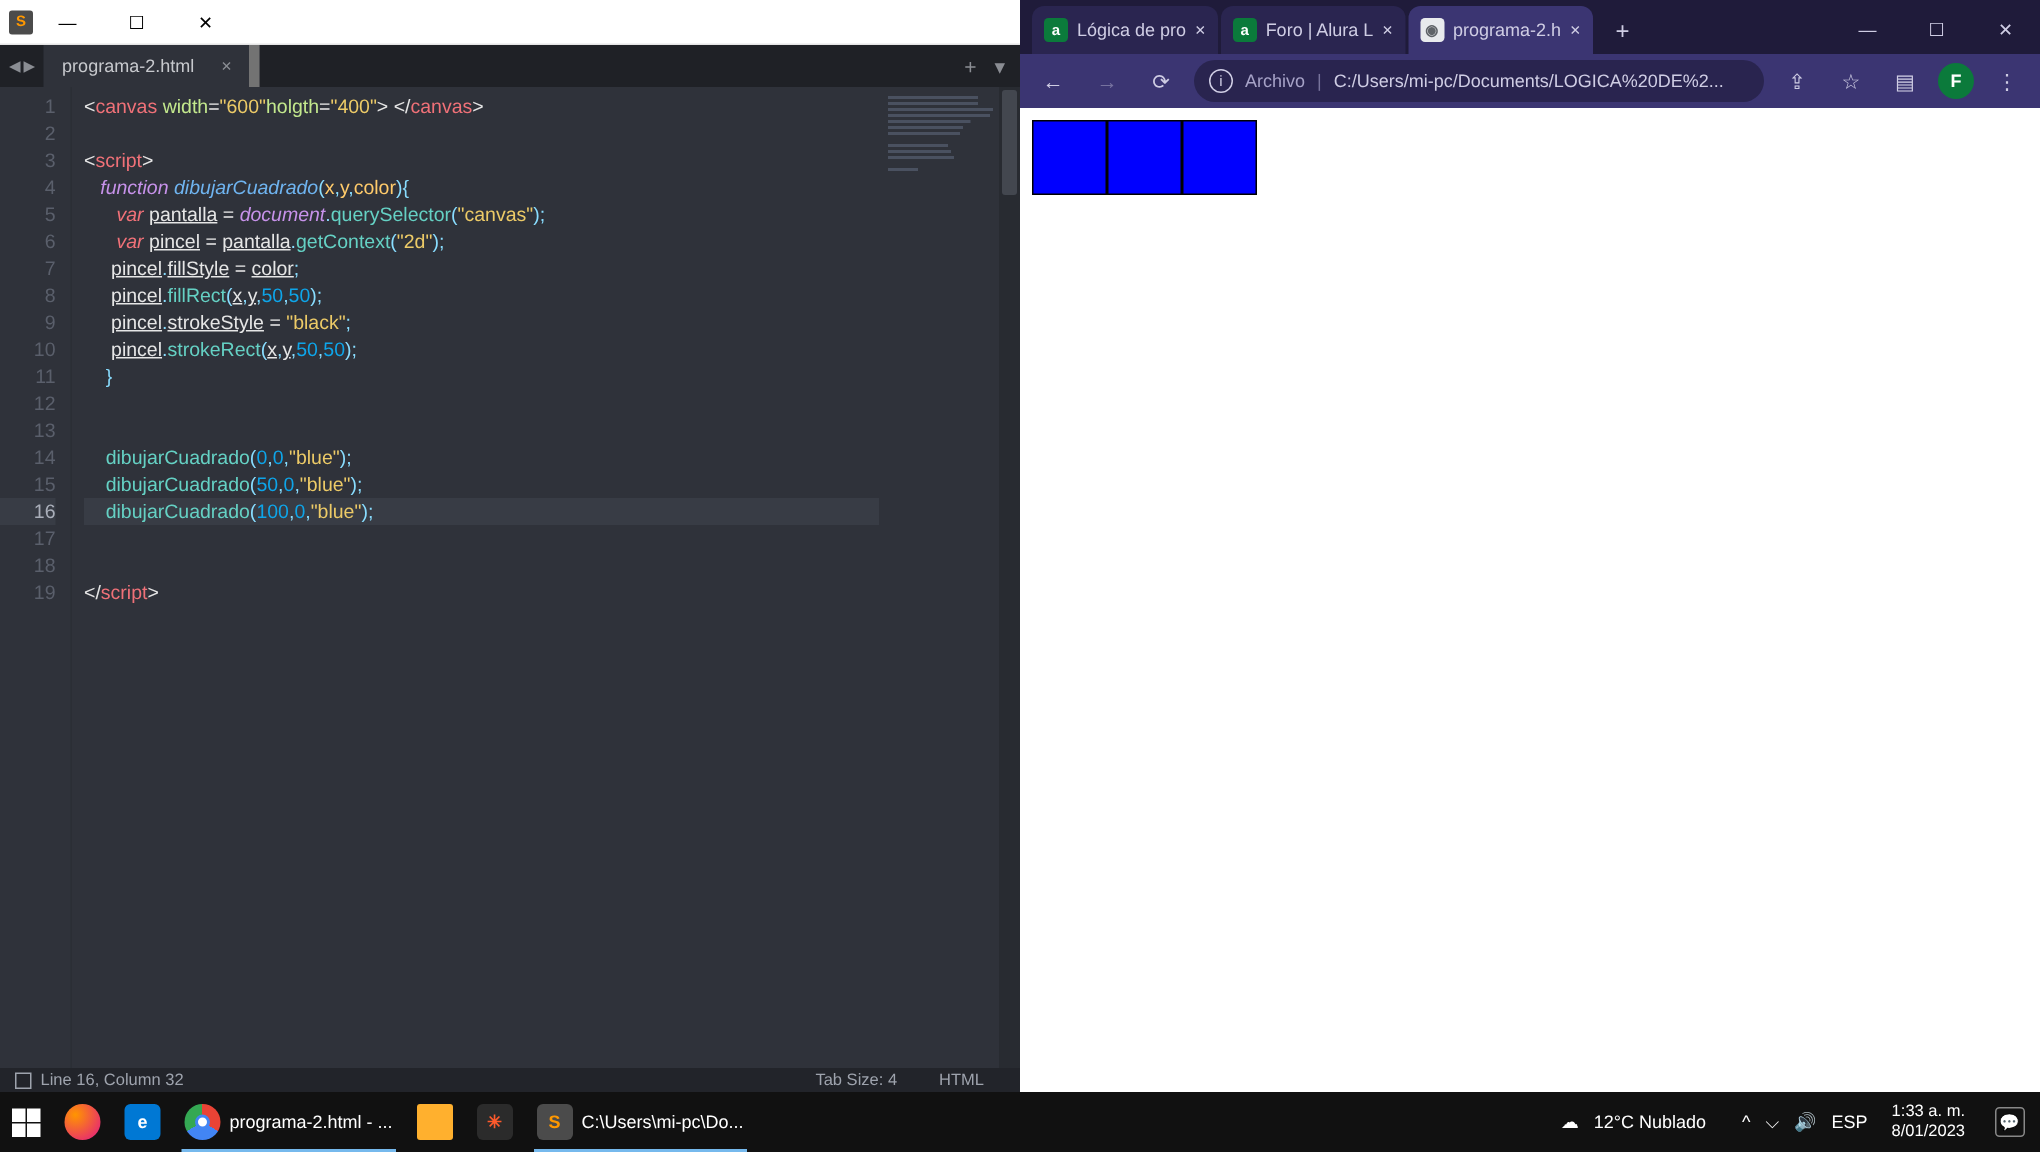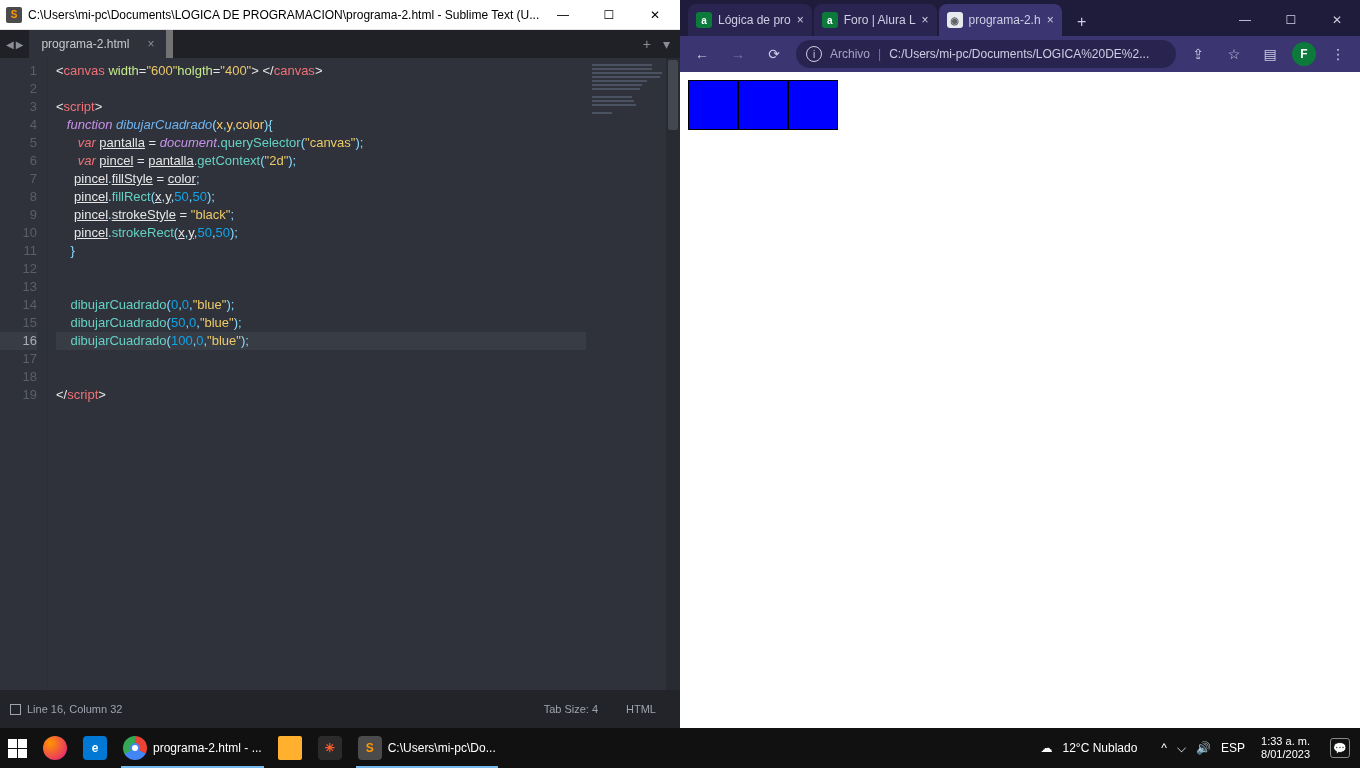--- a/index.html
+++ b/index.html
@@ -33,21 +33,21 @@
 .gutter { width: 48px; background: #2f323a; color: #5a5f6b; text-align: right; padding: 4px 10px 0 0; line-height: 18px; border-right: 1px solid #2b2e35; }
 .gutter div { height: 18px; }
 .gutter .active { background:#383c45; color:#a9aeb9;}
 .code { flex: 1; padding: 4px 0 0 8px; color: #c7c9cd; line-height: 18px; white-space: pre; overflow: hidden; }
 .code .line { height: 18px; }
 .code .line.active { background:#383c45; }
 .minimap { width: 80px; background: #2f323a; position: relative; }
 .minimap .mm { position:absolute; left:6px; width:60px; background:#4a5160; height:2px;}
 .sbv { width: 14px; background: #282b31; }
 .sbv .thumb { width: 10px; margin: 2px auto; background: #43474f; border-radius: 2px; height: 70px; }
-.st-status { height: 38px; background: #22242a; display: flex; align-items: center; color: #9ea3ad; font-size: 11px; padding: 0 10px; }
+.st-status { height: 16px; background: #22242a; display: flex; align-items: center; color: #9ea3ad; font-size: 11px; padding: 0 10px; }
 .st-status .cursor { display:flex; align-items:center; gap:6px;}
 .st-status .spacer { flex:1; }
 .st-status .cell { padding: 0 14px; }
 .sq { width:11px; height:11px; border:1px solid #9ea3ad; display:inline-block;}
 
 
 .c-ang  { color: #e6e6e6; }
 .c-tag  { color: #f07178; }
 .c-attr { color: #c3e88d; }
 .c-op   { color: #e6e6e6; }
@@ -103,21 +103,20 @@
 </style>
 </head>
 <body>
 
 <div class="desktop">
 
   <div class="left-app">
 
     <div class="st-title">
       <div class="st-icon">S</div>
-      <div class="st-title-text">C:\Users\mi-pc\Documents\LOGICA DE PROGRAMACION\programa-2.html - Sublime Text (U...</div>
       <div class="st-winbtn">—</div>
       <div class="st-winbtn">☐</div>
       <div class="st-winbtn close">✕</div>
     </div>
 
 
     <div class="st-tabs">
       <div class="st-nav-arrows">
         <span>◀</span>
         <span>▶</span>

